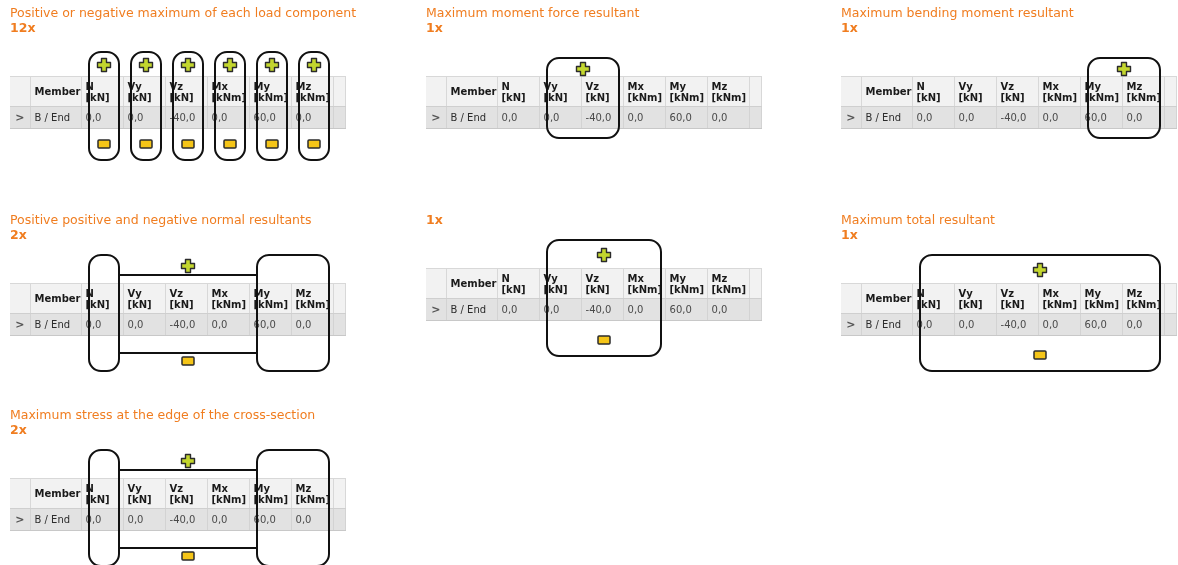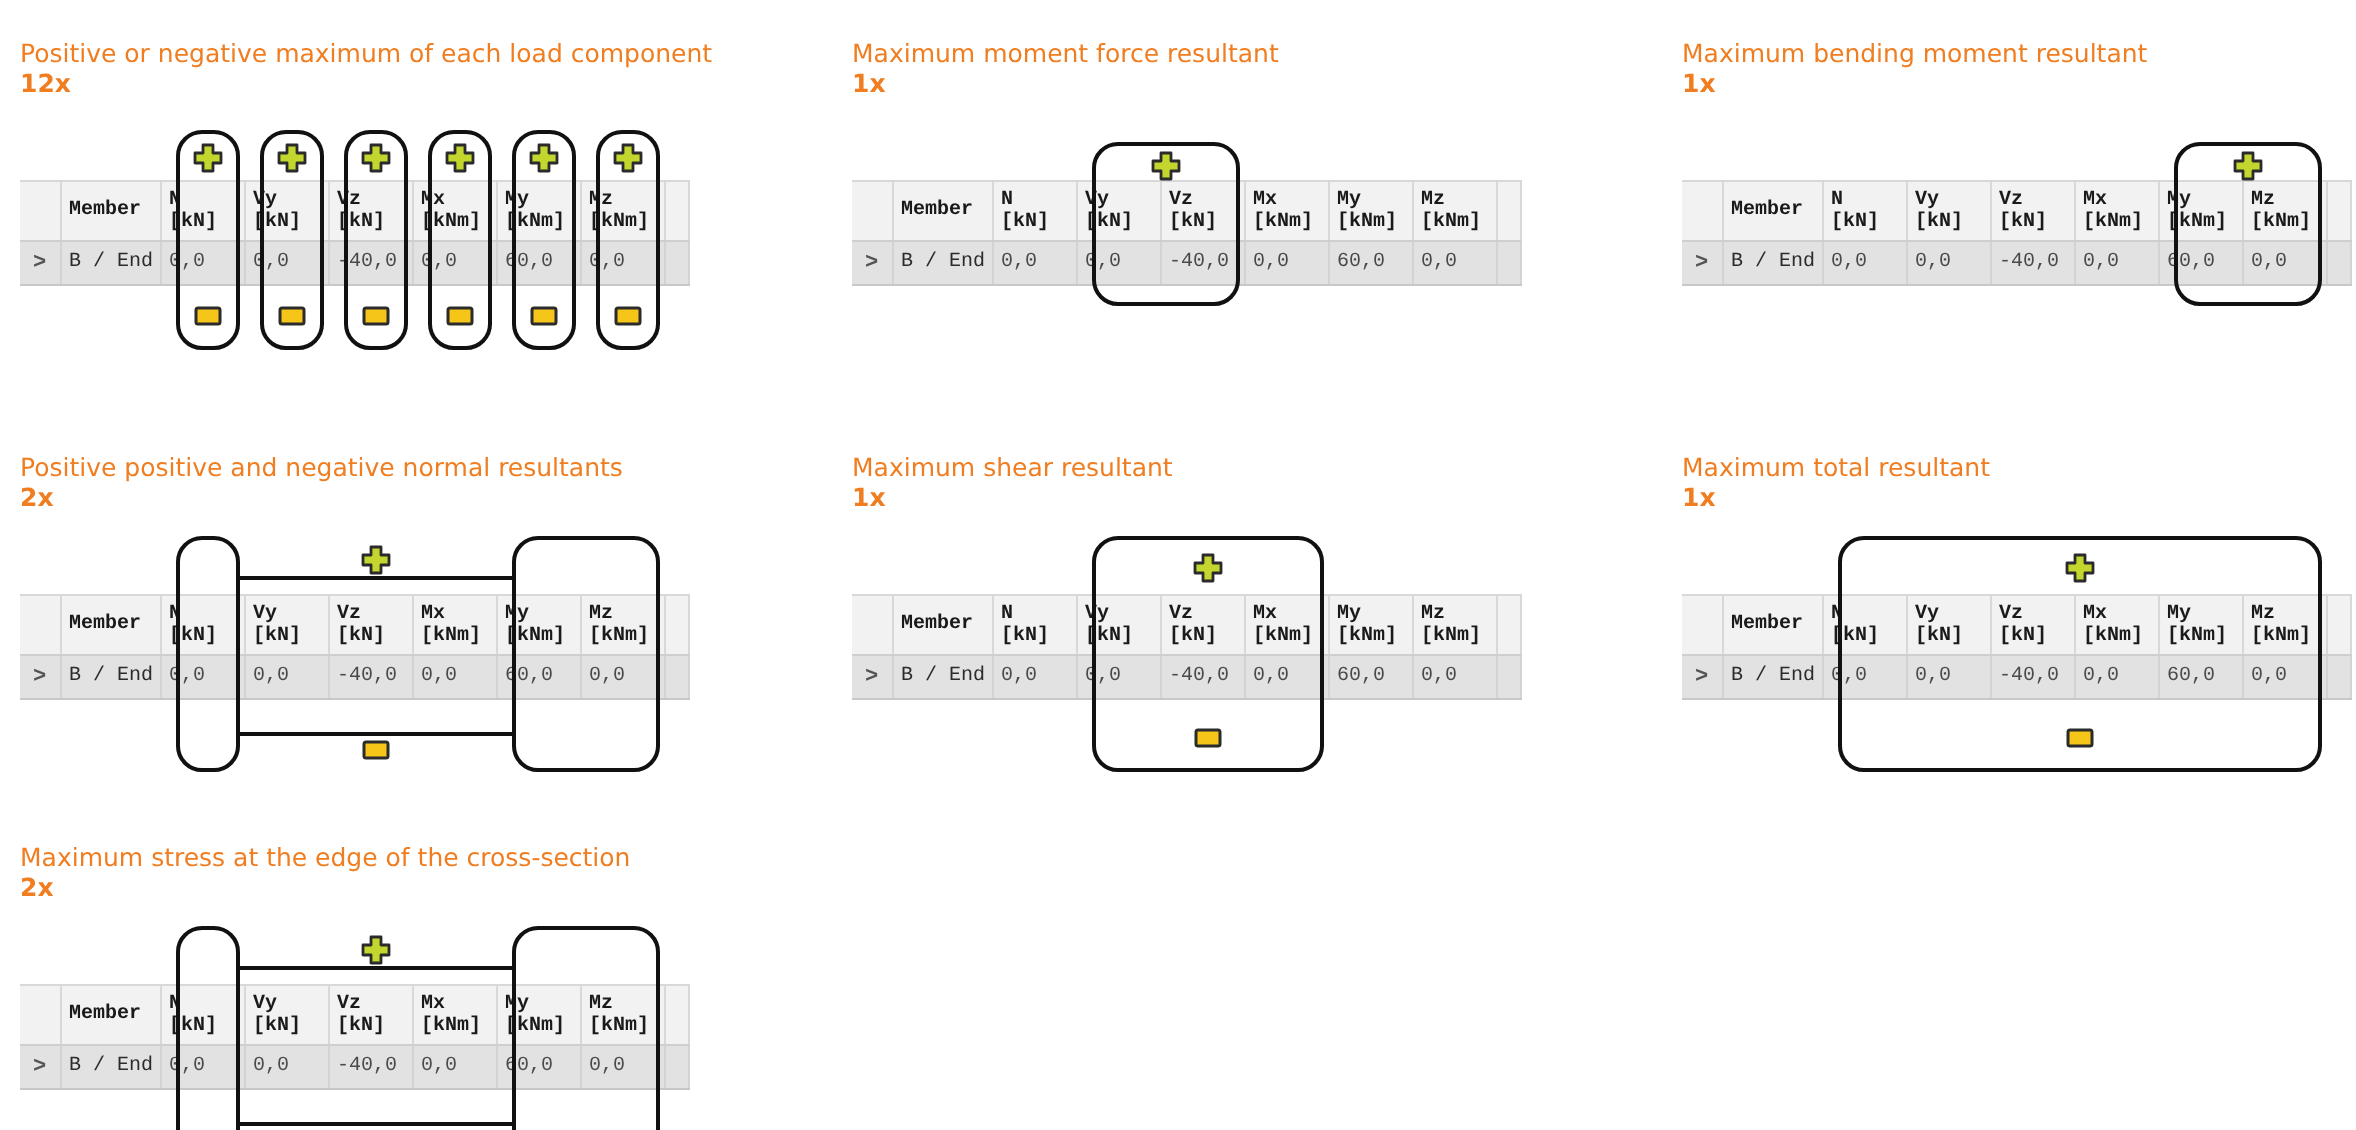--- a/index.html
+++ b/index.html
@@ -10,21 +10,20 @@
   body {
     width: 1178px;
     height: 565px;
     position: relative;
     font-family: "DejaVu Sans", "Liberation Sans", sans-serif;
     overflow: hidden;
   }
 
   .panel {
     position: absolute;
-    margin-top: 14px;
   }
 
   .panel-title {
     color: #f07d20;
     font-size: 12.5px;
     line-height: 15px;
     white-space: nowrap;
     font-family: "DejaVu Sans", "Liberation Sans", sans-serif;
   }
   .panel-count {
@@ -42,21 +41,20 @@
   }
 
   
   .rtable {
     position: absolute;
     border-collapse: collapse;
     table-layout: fixed;
     background: #c4b5fd;
     font-size: 10px;
     box-shadow: 0 0 0 0 transparent;
-    font-family: Liberation Mono, monospace;
   }
   .rtable col.c-exp   { width: 20px; }
   .rtable col.c-mem   { width: 50px; }
   .rtable col.c-val   { width: 42px; }
   .rtable col.c-valm  { width: 42px; }
   .rtable col.c-tail  { width: 12px; }
 
   .rtable th, .rtable td {
     padding: 0;
     margin: 0;
@@ -440,21 +438,20 @@
       </div>
     <div class="icon" style="left:171px; top:106px;">
         <svg width="14" height="10" viewBox="0 0 14 10">
           <rect x="1" y="1" width="12" height="8" rx="1" fill="#f5c518" stroke="#2b2b2b" stroke-width="1.5"></rect>
         </svg>
       </div>
   </div>
 </div>
 
 <div class="panel" style="left:426px; top:212px;">
-  <div class="panel-title">Maximum shear resultant</div>
   <div class="panel-count">1x</div>
   <div class="diagram" style="width:340px; height:130px;">
 
     <div class="hl-fillwhite" style="left:120px; top:4px; width:116px; height:118px;"></div>
 
     <table class="rtable" style="left:0px; top:33px;">
       <colgroup>
         <col class="c-exp">
           <col class="c-mem">
         <col class="c-val">

